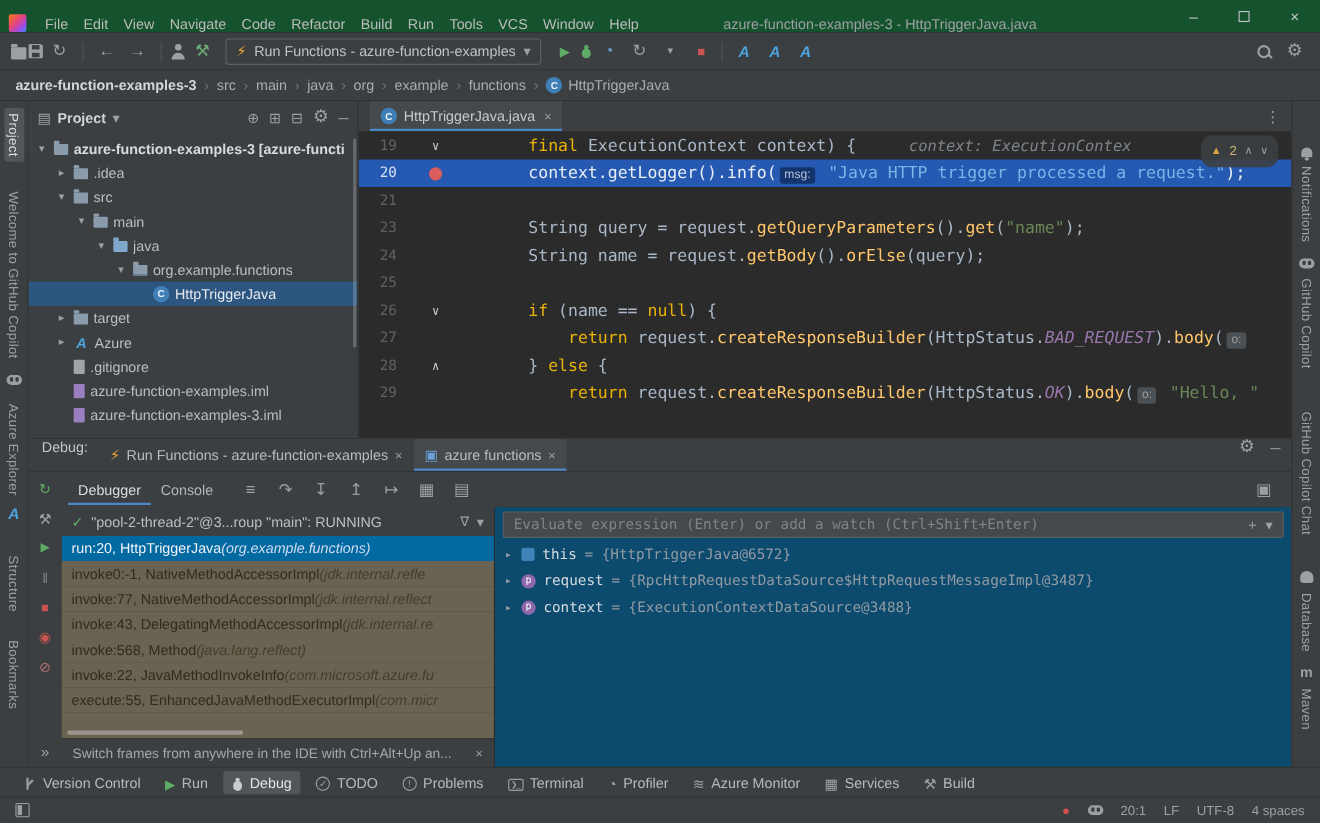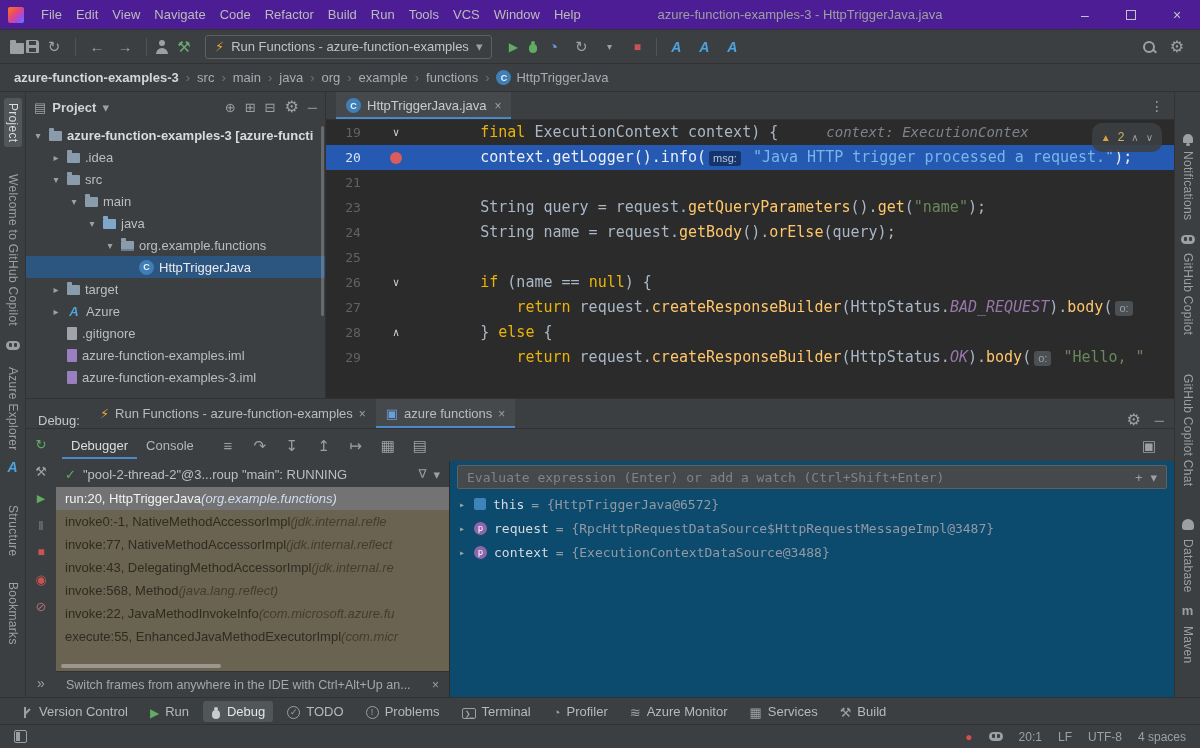--- a/index.html
+++ b/index.html
@@ -1,21 +1,21 @@
 <!DOCTYPE html>
 <html><head>
 <meta charset="utf-8">
 <style>
 *{margin:0;padding:0;box-sizing:border-box;}
 html,body{width:1200px;height:748px;overflow:hidden;}
 body{font-family:"Liberation Sans","DejaVu Sans",sans-serif;background:#3c3f41;color:#bbbbbb;font-size:13px;}
 .icon{display:inline-flex;align-items:center;justify-content:center;font-style:normal;color:#9da0a2;line-height:1;}
 
 
-#titlebar{height:30px;display:flex;align-items:center;background:#4c1d95;border-bottom:1px solid #323232;position:relative;padding-left:8px;}
+#titlebar{height:30px;display:flex;align-items:flex-end;background:#14532d;border-bottom:1px solid #323232;position:relative;padding-left:8px;}
 #app-logo{width:16px;height:16px;border-radius:2px;background:linear-gradient(135deg,#f97a12,#e4447e 45%,#9f4bea 75%,#3e8ef7);margin-right:10px;flex:0 0 auto;}
 .menu-item{padding:3px 7px;color:#bbbbbb;white-space:nowrap;}
 #win-title{position:absolute;left:800px;transform:translateX(-50%);color:#9da0a2;white-space:nowrap;}
 #win-controls{margin-left:auto;display:flex;height:100%;}
 .win-btn{width:46px;display:flex;align-items:center;justify-content:center;color:#c3c6c9;font-size:14px;}
 .maxbox{width:10px;height:10px;border:1px solid #c3c6c9;}
 
 
 #main-toolbar{height:34px;display:flex;align-items:center;background:#3c3f41;border-bottom:1px solid #323232;padding:0 10px;}
 #toolbar-left,#toolbar-run,#toolbar-azure,#toolbar-right{display:flex;align-items:center;gap:2px;}
@@ -85,21 +85,21 @@
 .tok-fld{color:#9876aa;font-style:italic;}
 .exec .tok-d,.exec .tok-mth{color:#e9eef5;}
 .chip{background:#4b5054;color:#9aa0a6;border-radius:3px;padding:0 4px;margin:0 3px;font-size:11px;display:inline-block;line-height:15px;font-family:"Liberation Sans",sans-serif;}
 .exec .chip{background:rgba(8,22,52,.55);color:#b9c6da;}
 .inlay-note{color:#7d838a;font-style:italic;margin-left:48px;font-size:14px;}
 #inspections{position:absolute;top:3px;right:12px;display:flex;align-items:center;gap:7px;background:rgba(60,63,65,.9);border-radius:10px;padding:2px 9px;font-family:"Liberation Sans",sans-serif;font-size:12px;color:#c9b46a;}
 #inspections .chev{color:#9da0a2;font-size:10px;}
 
 
 #debug{height:299px;display:flex;flex-direction:column;background:#3c3f41;border-top:1px solid #323232;}
-#debug-header{height:30px;display:flex;align-items:flex-end;padding:0 10px 0 12px;border-bottom:1px solid #323232;flex:0 0 auto;}
+#debug-header{height:30px;display:flex;align-items:flex-start;padding:0 10px 0 12px;border-bottom:1px solid #323232;flex:0 0 auto;}
 #debug-label{color:#c3c6c9;margin-right:10px;}
 #debug-tabs{display:flex;align-items:stretch;height:100%;}
 .dtab{display:flex;align-items:center;gap:6px;padding:0 10px;color:#b9bcbf;white-space:nowrap;}
 .dtab.selected{background:#45494c;box-shadow:inset 0 -2px 0 #4a88c7;}
 .dtab .i-close{font-size:12px;}
 #debug-header-right{margin-left:auto;display:flex;gap:14px;}
 #debug-body{flex:1;display:flex;min-height:0;}
 #debug-side{width:30px;display:flex;flex-direction:column;align-items:center;padding-top:5px;gap:7px;flex:0 0 auto;}
 .sbtn{width:24px;height:20px;font-size:13px;}
 #debug-main{flex:1;display:flex;flex-direction:column;min-width:0;}
@@ -108,21 +108,21 @@
 .dview.selected{color:#dadde0;box-shadow:inset 0 -2px 0 #4a88c7;}
 #debug-tool-icons{display:flex;gap:6px;margin-left:8px;}
 #debug-toolbar .right{margin-left:auto;margin-right:6px;}
 #debug-content{flex:1;display:flex;min-height:0;}
 #frames-pane{width:394px;display:flex;flex-direction:column;border-right:1px solid #2b2b2b;position:relative;flex:0 0 auto;}
 #thread-row{height:26px;display:flex;align-items:center;gap:7px;padding:0 9px;color:#bcbfc2;white-space:nowrap;flex:0 0 auto;}
 #thread-row .spacer{flex:1;}
 #frames-list{flex:1;overflow:hidden;position:relative;}
 .frame-row{height:23px;display:flex;align-items:center;padding:0 9px;white-space:nowrap;overflow:hidden;background:#6a6351;color:#2f2b21;font-size:13px;}
 .frame-row .pkg{font-style:italic;color:#443d2c;}
-.frame-row.selected{background:#737373;color:#eef2f7;}
+.frame-row.selected{background:#0369a1;color:#eef2f7;}
 .frame-row.selected .pkg{color:#cfdcf0;}
 .frame-row.partial{height:23px;}
 #frames-hscroll{position:absolute;left:5px;bottom:3px;width:160px;height:4px;border-radius:2px;background:rgba(195,195,195,.55);}
 #hint-bar{height:26px;display:flex;align-items:center;gap:10px;padding:0 10px;border-top:1px solid #323232;color:#a4a8ab;font-size:12.5px;white-space:nowrap;overflow:hidden;flex:0 0 auto;}
 #hint-bar .i-close{margin-left:auto;font-size:12px;}
 #vars-pane{flex:1;background:#0c4a6e;display:flex;flex-direction:column;padding:4px 7px;gap:3px;min-width:0;}
 #evaluate{height:24px;display:flex;align-items:center;background:#45494b;border:1px solid #5e6163;border-radius:2px;padding:0 9px;color:#7f848a;font-family:"DejaVu Sans Mono",monospace;font-size:13px;white-space:nowrap;flex:0 0 auto;}
 #evaluate .right{margin-left:auto;display:flex;gap:8px;color:#8a8f94;font-family:"Liberation Sans",sans-serif;}
 .var-row{height:24px;display:flex;align-items:center;gap:7px;font-family:"DejaVu Sans Mono",monospace;font-size:13px;color:#bcc3ca;white-space:nowrap;overflow:hidden;}
 .var-chev{color:#9da0a2;font-size:10px;width:10px;text-align:center;flex:0 0 auto;}

